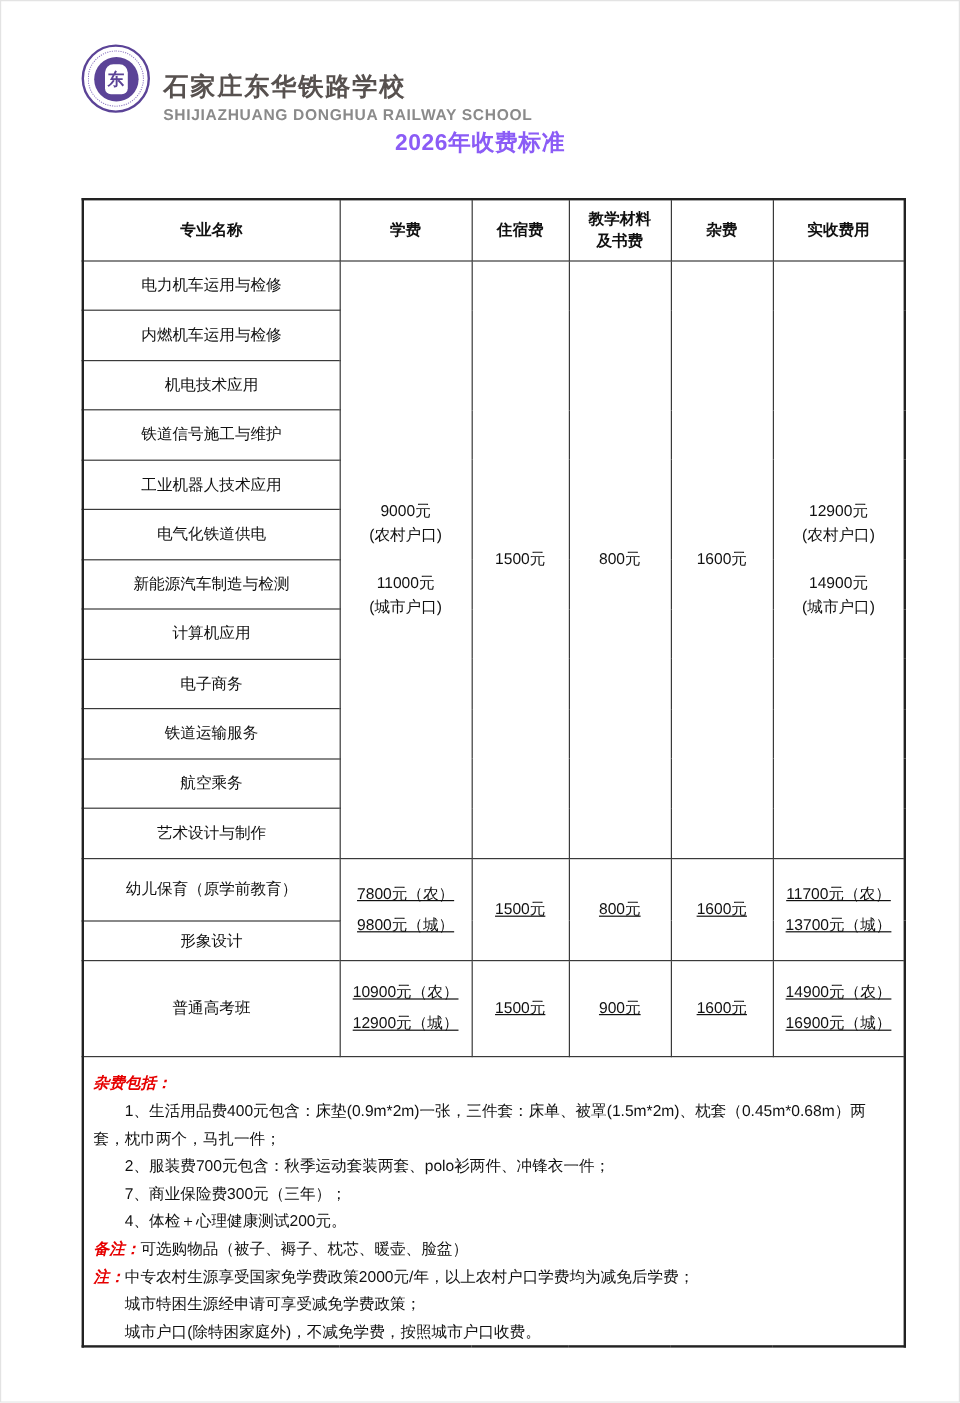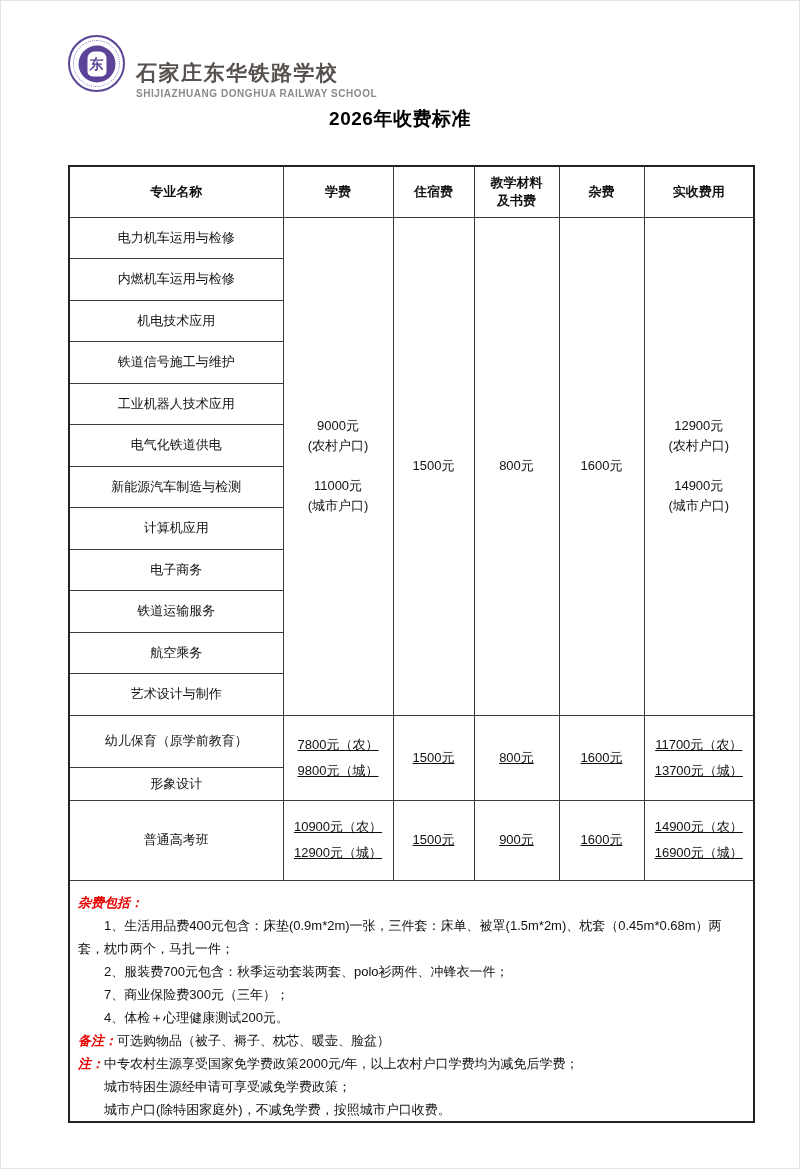--- a/index.html
+++ b/index.html
@@ -62,36 +62,36 @@
   .school-name-cn {
     font-size: 21px;
     font-weight: 600;
     letter-spacing: 1.5px;
     color: #57514f;
     line-height: 26px;
     white-space: nowrap;
   }
   .school-name-en {
     margin-top: 2px;
-    font-size: 10px;
+    font-size: 13px;
     font-weight: bold;
     letter-spacing: 0.55px;
     color: #8a8a8a;
     white-space: nowrap;
   }
 
   
   .doc-title {
     position: absolute;
     left: 0; top: 106px;
     width: 100%;
     text-align: center;
     font-size: 19px;
     font-weight: bold;
-    color: #000000;
+    color: #8b5cf6;
     letter-spacing: 0.5px;
   }
 
   
   table.fee-table {
     position: absolute;
     left: 68px; top: 165px;
     width: 685px;
     border-collapse: collapse;
     table-layout: fixed;

